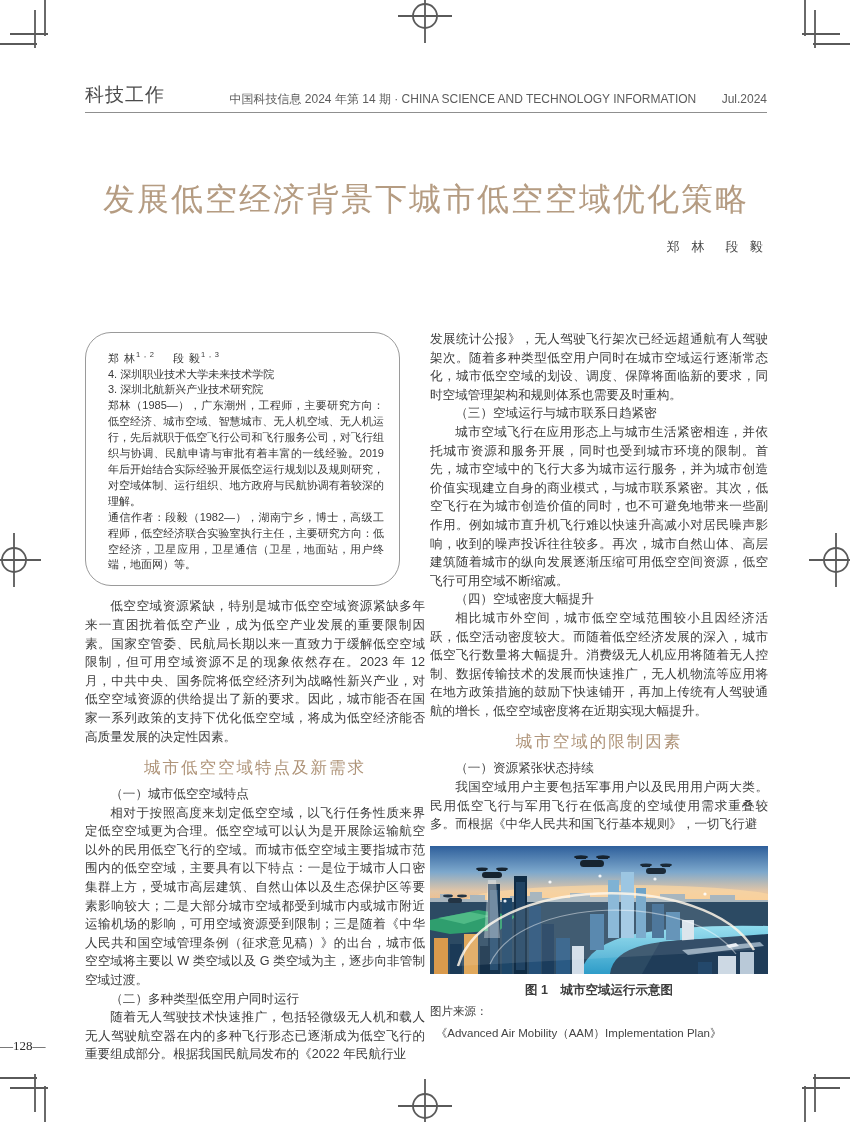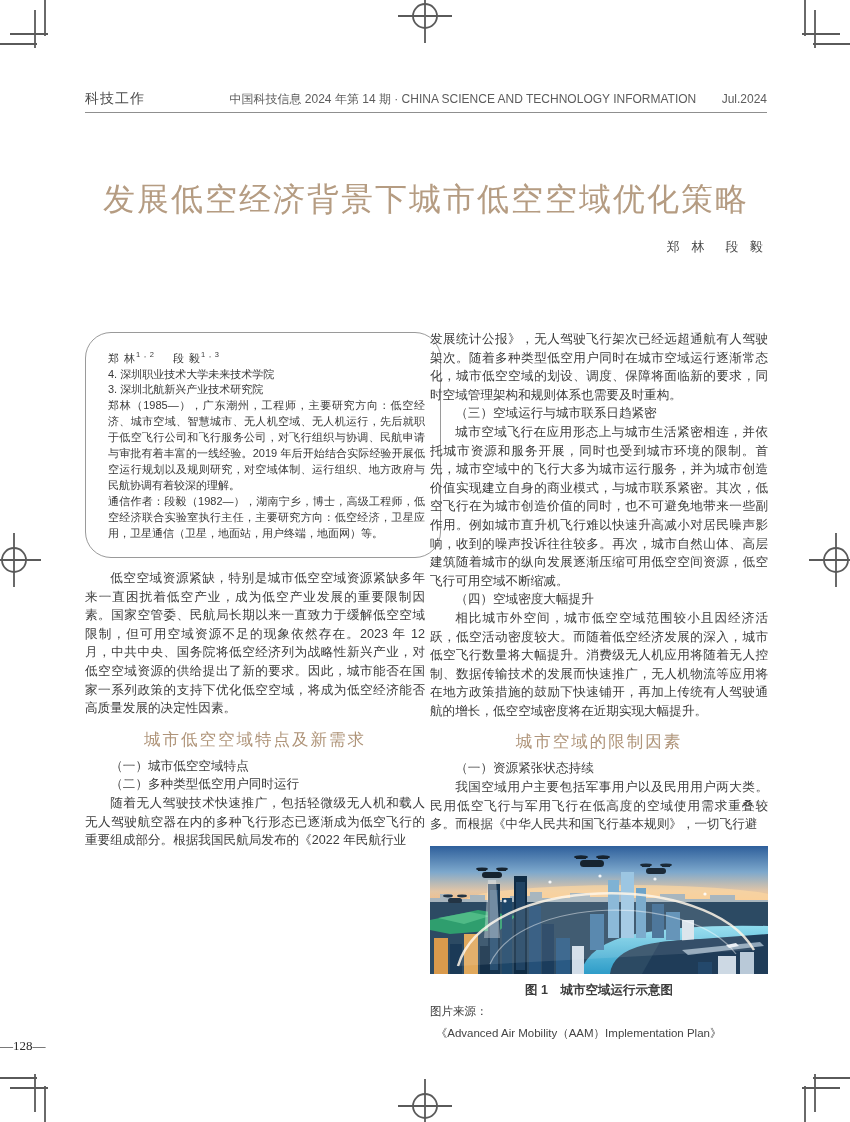--- a/index.html
+++ b/index.html
@@ -6,40 +6,40 @@
   .page{
     position:relative;width:850px;height:1122px;background:#fff;
     font-family:"Liberation Sans","DejaVu Sans",sans-serif;
     color:#3c3c3c;overflow:hidden;
   }
   
   .marks{position:absolute;inset:0;width:850px;height:1122px;pointer-events:none;}
   
   .hdr{position:absolute;left:85px;right:83px;top:84px;height:24px;
        display:flex;justify-content:space-between;align-items:flex-end;}
-  .hdr-section{font-size:14px;color:#4b4b4b;letter-spacing:1px;}
+  .hdr-section{font-size:19px;color:#4b4b4b;letter-spacing:1px;}
   .hdr-right{font-size:12px;color:#5c5c5c;white-space:nowrap;}
   .hdr-right .date{margin-left:22px;}
   .hdr-rule{position:absolute;left:85px;right:83px;top:112px;border-top:1.5px solid #8f8f8f;}
   
   .title{position:absolute;left:85px;right:83px;top:178px;text-align:center;
          font-size:32px;letter-spacing:2px;color:#b59c82;font-weight:400;}
   .authors{position:absolute;left:85px;right:83px;top:238px;text-align:right;
            font-size:13px;color:#4a4a4a;letter-spacing:4px;}
   
   .col{position:absolute;font-size:12.6px;line-height:18.6px;text-align:justify;color:#3c3c3c;}
   .col-left{left:85px;top:332px;width:340px;}
   .col-right{left:430px;top:330px;width:338px;}
   p{margin:0;text-indent:2em;}
   p.noindent{text-indent:0;}
   .subhead{text-indent:2em;margin:0;}
   .sec-head{text-align:center;text-indent:0;font-size:16.5px;letter-spacing:2px;
             color:#af9479;margin:10px 0 7px 0;line-height:22px;}
   
-  .author-box{box-sizing:border-box;width:356px;min-height:226px;border:1.5px solid #9a9a9a;
+  .author-box{box-sizing:border-box;width:315px;min-height:226px;border:1.5px solid #9a9a9a;
               border-radius:26px;padding:14px 15px 12px 22px;margin-bottom:11px;
               font-size:11px;line-height:15.9px;text-align:justify;color:#383838;}
   .author-box .names{letter-spacing:1px;}
   .author-box sup{font-size:7.5px;}
   .author-box p{text-indent:0;}
   
   .figure{margin-top:12px;}
   .figure svg{display:block;}
   .fig-caption{text-align:center;font-weight:bold;font-size:12.5px;margin-top:7px;text-indent:0;}
   .fig-source-label{font-size:11.5px;margin-top:3px;text-indent:0;}
@@ -125,20 +125,21 @@
       </div>
       <p>4. 深圳职业技术大学未来技术学院</p>
       <p>3. 深圳北航新兴产业技术研究院</p>
       <p>郑林（1985—），广东潮州，工程师，主要研究方向：低空经济、城市空域、智慧城市、无人机空域、无人机运行，先后就职于低空飞行公司和飞行服务公司，对飞行组织与协调、民航申请与审批有着丰富的一线经验。2019 年后开始结合实际经验开展低空运行规划以及规则研究，对空域体制、运行组织、地方政府与民航协调有着较深的理解。</p>
       <p>通信作者：段毅（1982—），湖南宁乡，博士，高级工程师，低空经济联合实验室执行主任，主要研究方向：低空经济，卫星应用，卫星通信（卫星，地面站，用户终端，地面网）等。</p>
     </div>
 
     <p>低空空域资源紧缺，特别是城市低空空域资源紧缺多年来一直困扰着低空产业，成为低空产业发展的重要限制因素。国家空管委、民航局长期以来一直致力于缓解低空空域限制，但可用空域资源不足的现象依然存在。2023 年 12 月，中共中央、国务院将低空经济列为战略性新兴产业，对低空空域资源的供给提出了新的要求。因此，城市能否在国家一系列政策的支持下优化低空空域，将成为低空经济能否高质量发展的决定性因素。</p>
     <div class="sec-head">城市低空空域特点及新需求</div>
     <p class="subhead">（一）城市低空空域特点</p>
+    <p>相对于按照高度来划定低空空域，以飞行任务性质来界定低空空域更为合理。低空空域可以认为是开展除运输航空以外的民用低空飞行的空域。而城市低空空域主要指城市范围内的低空空域，主要具有以下特点：一是位于城市人口密集群上方，受城市高层建筑、自然山体以及生态保护区等要素影响较大；二是大部分城市空域都受到城市内或城市附近运输机场的影响，可用空域资源受到限制；三是随着《中华人民共和国空域管理条例（征求意见稿）》的出台，城市低空空域将主要以 W 类空域以及 G 类空域为主，逐步向非管制空域过渡。</p>
     <p class="subhead">（二）多种类型低空用户同时运行</p>
     <p>随着无人驾驶技术快速推广，包括轻微级无人机和载人无人驾驶航空器在内的多种飞行形态已逐渐成为低空飞行的重要组成部分。根据我国民航局发布的《2022 年民航行业</p>
   </div>
 
   <div class="col col-right">
     <p class="noindent">发展统计公报》，无人驾驶飞行架次已经远超通航有人驾驶架次。随着多种类型低空用户同时在城市空域运行逐渐常态化，城市低空空域的划设、调度、保障将面临新的要求，同时空域管理架构和规则体系也需要及时重构。</p>
     <p class="subhead">（三）空域运行与城市联系日趋紧密</p>
     <p>城市空域飞行在应用形态上与城市生活紧密相连，并依托城市资源和服务开展，同时也受到城市环境的限制。首先，城市空域中的飞行大多为城市运行服务，并为城市创造价值实现建立自身的商业模式，与城市联系紧密。其次，低空飞行在为城市创造价值的同时，也不可避免地带来一些副作用。例如城市直升机飞行难以快速升高减小对居民噪声影响，收到的噪声投诉往往较多。再次，城市自然山体、高层建筑随着城市的纵向发展逐渐压缩可用低空空间资源，低空飞行可用空域不断缩减。</p>
     <p class="subhead">（四）空域密度大幅提升</p>
     <p>相比城市外空间，城市低空空域范围较小且因经济活跃，低空活动密度较大。而随着低空经济发展的深入，城市低空飞行数量将大幅提升。消费级无人机应用将随着无人控制、数据传输技术的发展而快速推广，无人机物流等应用将在地方政策措施的鼓励下快速铺开，再加上传统有人驾驶通航的增长，低空空域密度将在近期实现大幅提升。</p>

